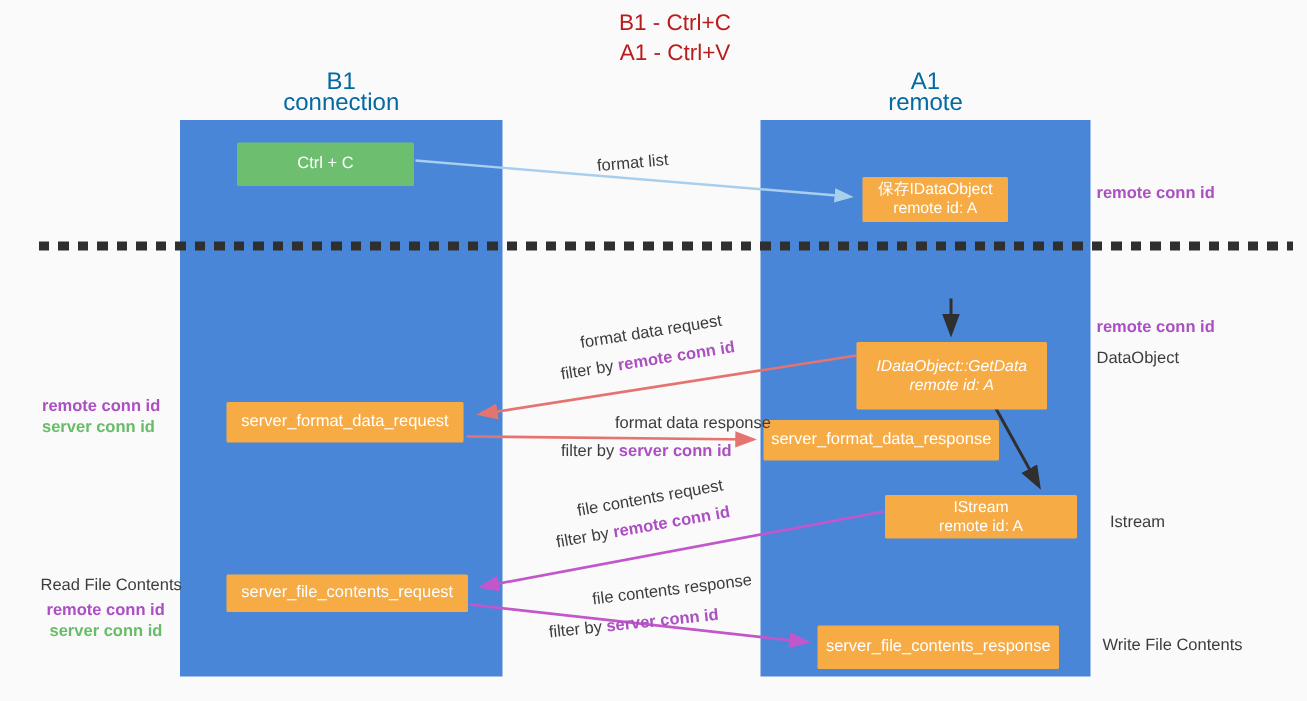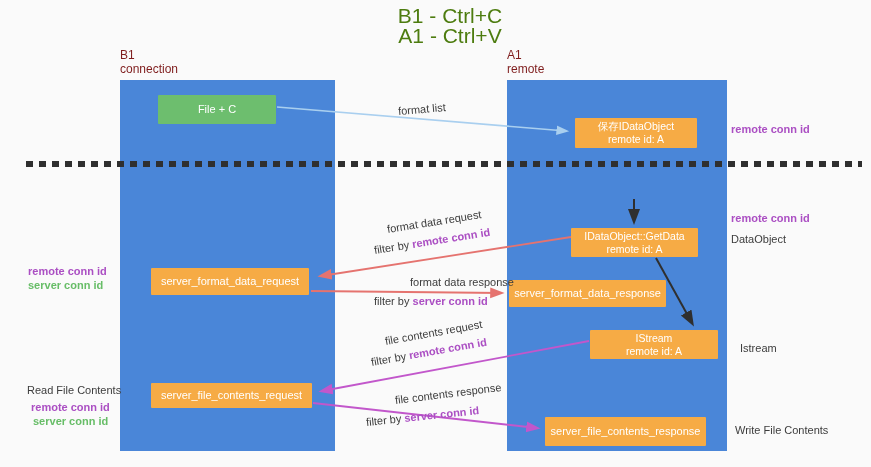--- a/index.html
+++ b/index.html
@@ -1,22 +1,22 @@
 <!DOCTYPE html>
 <html><head>
 <meta charset="utf-8">
 <style>
   html,body{margin:0;padding:0;background:#fafafa;}
   .canvas{position:relative;width:871px;height:467px;background:#fafafa;overflow:hidden;
           font-family:"Liberation Sans",sans-serif;color:#3c3c3c;}
 
   .title{position:absolute;top:6px;left:450px;transform:translateX(-50%);
-         text-align:center;font-size:21px;line-height:20px;color:#4d7c0f;}
+         text-align:center;font-size:15px;line-height:20px;color:#b91c1c;}
 
-  .col-header{position:absolute;top:48px;font-size:12px;line-height:14px;color:#7f1d1d;}
+  .col-header{position:absolute;top:48px;text-align:center;font-size:16px;line-height:14px;color:#0369a1;}
   .col-header.left{left:120px;width:215px;}
   .col-header.right{left:507px;width:220px;}
 
   .col{position:absolute;top:80px;height:371px;background:#4a86d8;}
   .col.left{left:120px;width:215px;}
   .col.right{left:507px;width:220px;}
 
   .dashed{position:absolute;left:26px;top:161px;width:836px;height:6px;
           background:repeating-linear-gradient(90deg,#2f2f2f 0 7px,transparent 7px 13px);}
 
@@ -74,30 +74,30 @@
     <line x1="277" y1="107" x2="566" y2="131" stroke="#a9cfef" stroke-width="1.6" marker-end="url(#mblue)"></line>
     <line x1="634" y1="199" x2="634" y2="221" stroke="#2f2f2f" stroke-width="2" marker-end="url(#mblack)"></line>
     <line x1="656" y1="258" x2="692" y2="323" stroke="#2f2f2f" stroke-width="2" marker-end="url(#mblack)"></line>
     <line x1="571" y1="237" x2="321" y2="276" stroke="#e5736f" stroke-width="1.8" marker-end="url(#mred)"></line>
     <line x1="311" y1="291" x2="501" y2="293" stroke="#e5736f" stroke-width="1.8" marker-end="url(#mred)"></line>
     <line x1="589" y1="341" x2="322" y2="391" stroke="#c257cb" stroke-width="1.8" marker-end="url(#mmag)"></line>
     <line x1="313" y1="403" x2="537" y2="428" stroke="#c257cb" stroke-width="1.8" marker-end="url(#mmag)"></line>
   </svg>
 
   <div class="node green" style="left:158px;top:95px;width:118px;height:29px;">
-    <div>File + C</div>
+    <div>Ctrl + C</div>
   </div>
 
-  <div class="node orange" style="left:575px;top:118px;width:122px;height:30px;">
+  <div class="node orange" style="left:575px;top:118px;width:97px;height:30px;">
     <div class="l2">保存IDataObject</div>
     <div class="l2">remote id: A</div>
   </div>
 
 
-  <div class="node orange" style="left:571px;top:228px;width:127px;height:29px;">
+  <div class="node orange" style="left:571px;top:228px;width:127px;height:45px;font-style:italic;">
     <div class="l2">IDataObject::GetData</div>
     <div class="l2">remote id: A</div>
   </div>
 
   <div class="node orange" style="left:151px;top:268px;width:158px;height:27px;">
     <div>server_format_data_request</div>
   </div>
 
   <div class="node orange" style="left:509px;top:280px;width:157px;height:27px;">
     <div>server_format_data_response</div>

